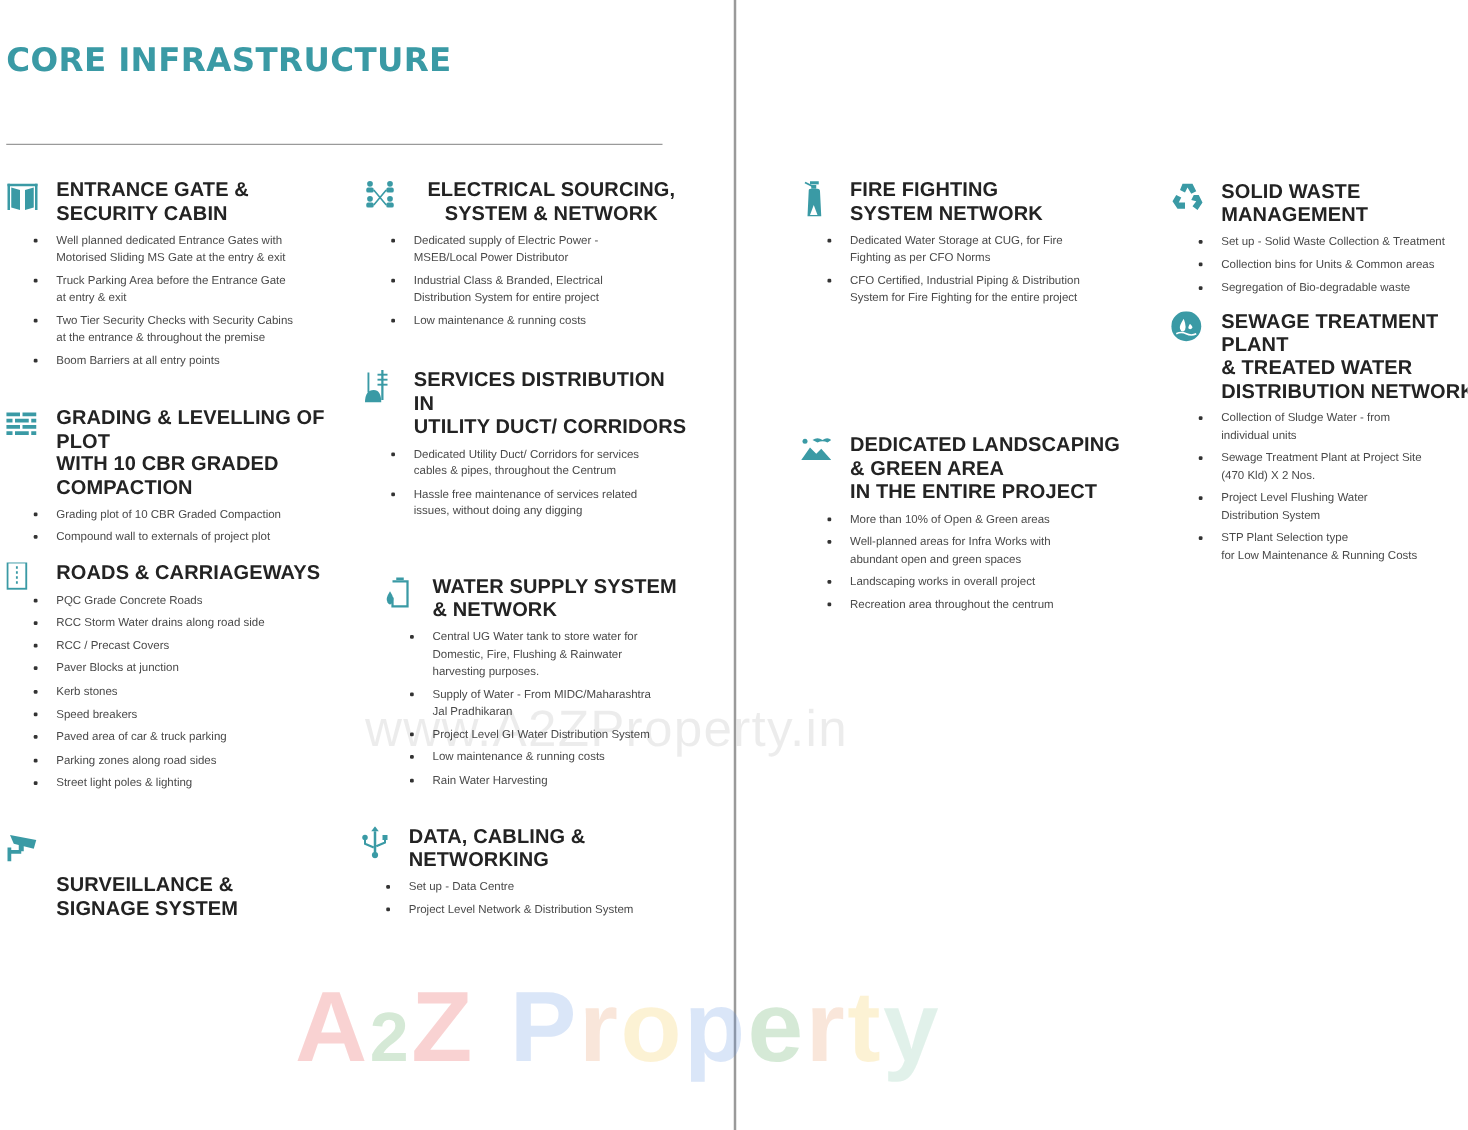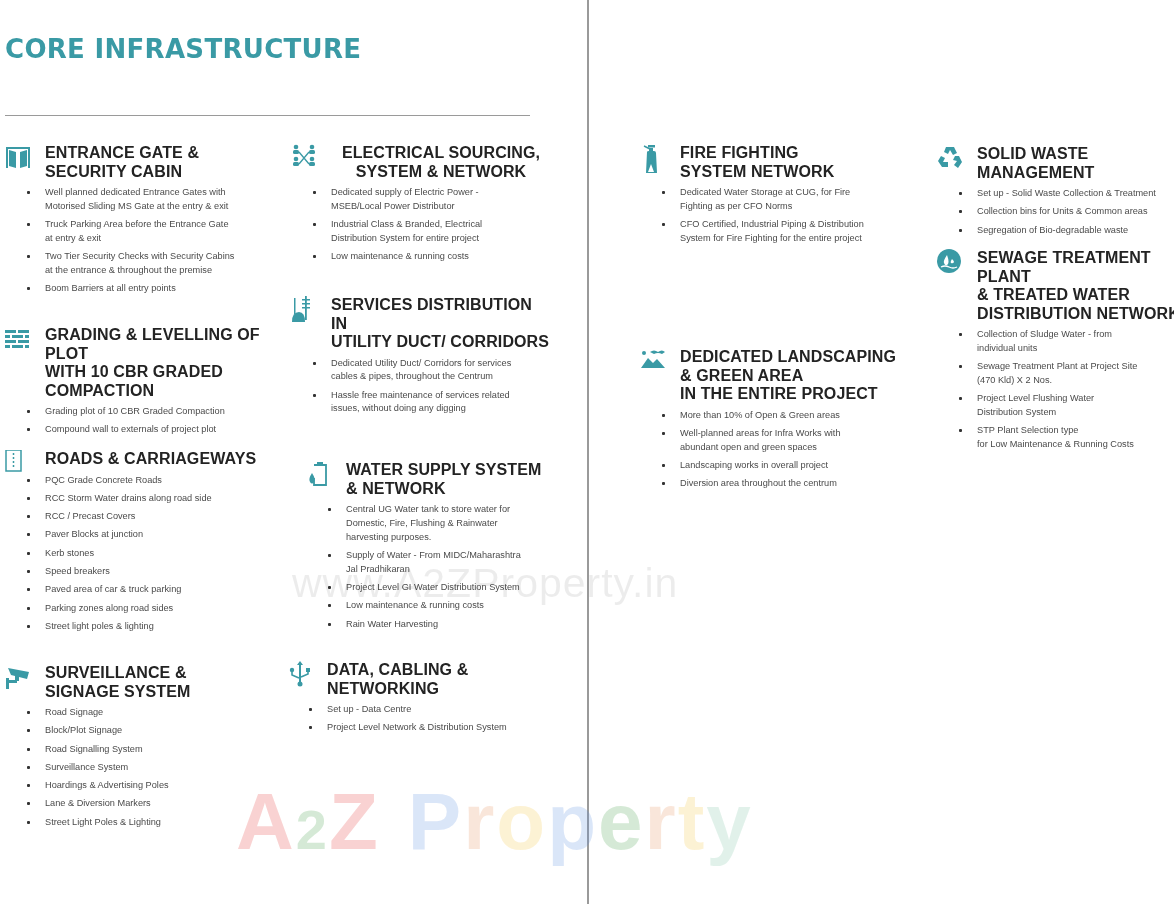--- a/index.html
+++ b/index.html
@@ -121,31 +121,22 @@
   </ul>
 </div>
 
 <div class="section" style="left:5px; top:664px; width:280px;">
   <svg class="icon" viewBox="0 0 26 26">
     <path d="M3 4 L24 8 L22 15 L6 11 Z" fill="#3a9aa5"></path>
     <rect x="10" y="12" width="4" height="5" fill="#3a9aa5"></rect>
     <rect x="2" y="16" width="10" height="3" fill="#3a9aa5"></rect>
     <rect x="1" y="14" width="3" height="11" fill="#3a9aa5"></rect>
   </svg>
-  <h3 style="white-space:pre-line;">SURVEILLANCE &amp;
+  <h3 style="white-space:pre-line;margin-top:36px;">SURVEILLANCE &amp;
 SIGNAGE SYSTEM</h3>
-  <ul>
-    <li>Road Signage</li>
-    <li>Block/Plot Signage</li>
-    <li>Road Signalling System</li>
-    <li>Surveillance System</li>
-    <li>Hoardings &amp; Advertising Poles</li>
-    <li>Lane &amp; Diversion Markers</li>
-    <li>Street Light Poles &amp; Lighting</li>
-  </ul>
 </div>
 
 <div class="section" style="left:291px; top:144px; width:260px;">
   <svg class="icon" viewBox="0 0 26 26">
     <g fill="#3a9aa5">
       <circle cx="5" cy="3" r="2.3"></circle>
         <rect x="2" y="6" width="6" height="4" rx="1.5"></rect>
       <circle cx="21" cy="3" r="2.3"></circle>
         <rect x="18" y="6" width="6" height="4" rx="1.5"></rect>
       <circle cx="5" cy="15" r="2.3"></circle>
@@ -256,21 +247,21 @@
     </g>
   </svg>
   <h3 style="white-space:pre-line;">DEDICATED LANDSCAPING
 &amp; GREEN AREA
 IN THE ENTIRE PROJECT</h3>
   <ul>
     <li>More than 10% of Open &amp; Green areas</li>
     <li>Well-planned areas for Infra Works with
 abundant open and green spaces</li>
     <li>Landscaping works in overall project</li>
-    <li>Diversion area throughout the centrum</li>
+    <li>Recreation area throughout the centrum</li>
   </ul>
 </div>
 
 <div class="section" style="left:937px; top:145px; width:245px;">
   <svg class="icon" viewBox="0 0 26 26">
     <g fill="#3a9aa5">
       <path d="M9 2 L17 2 L20 8 L16 10 L13 5 L11 9 L7 7 Z"></path>
       <path d="M22 11 L25 17 L21 23 L17 20 L20 16 L16 15 L18 11 Z"></path>
       <path d="M4 11 L8 13 L6 17 L11 17 L11 22 L5 22 L1 16 Z"></path>
     </g>

